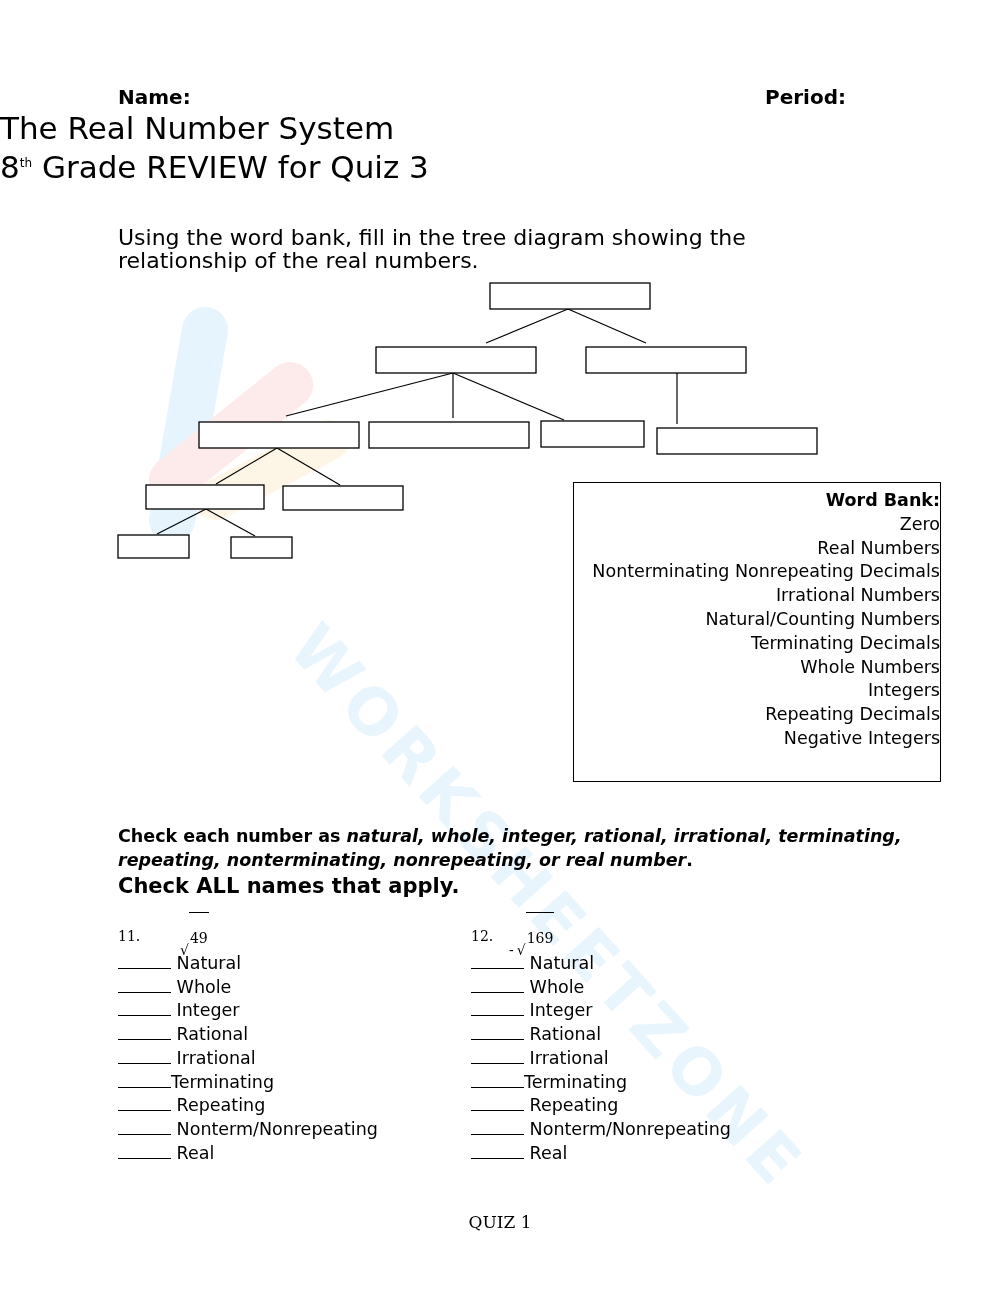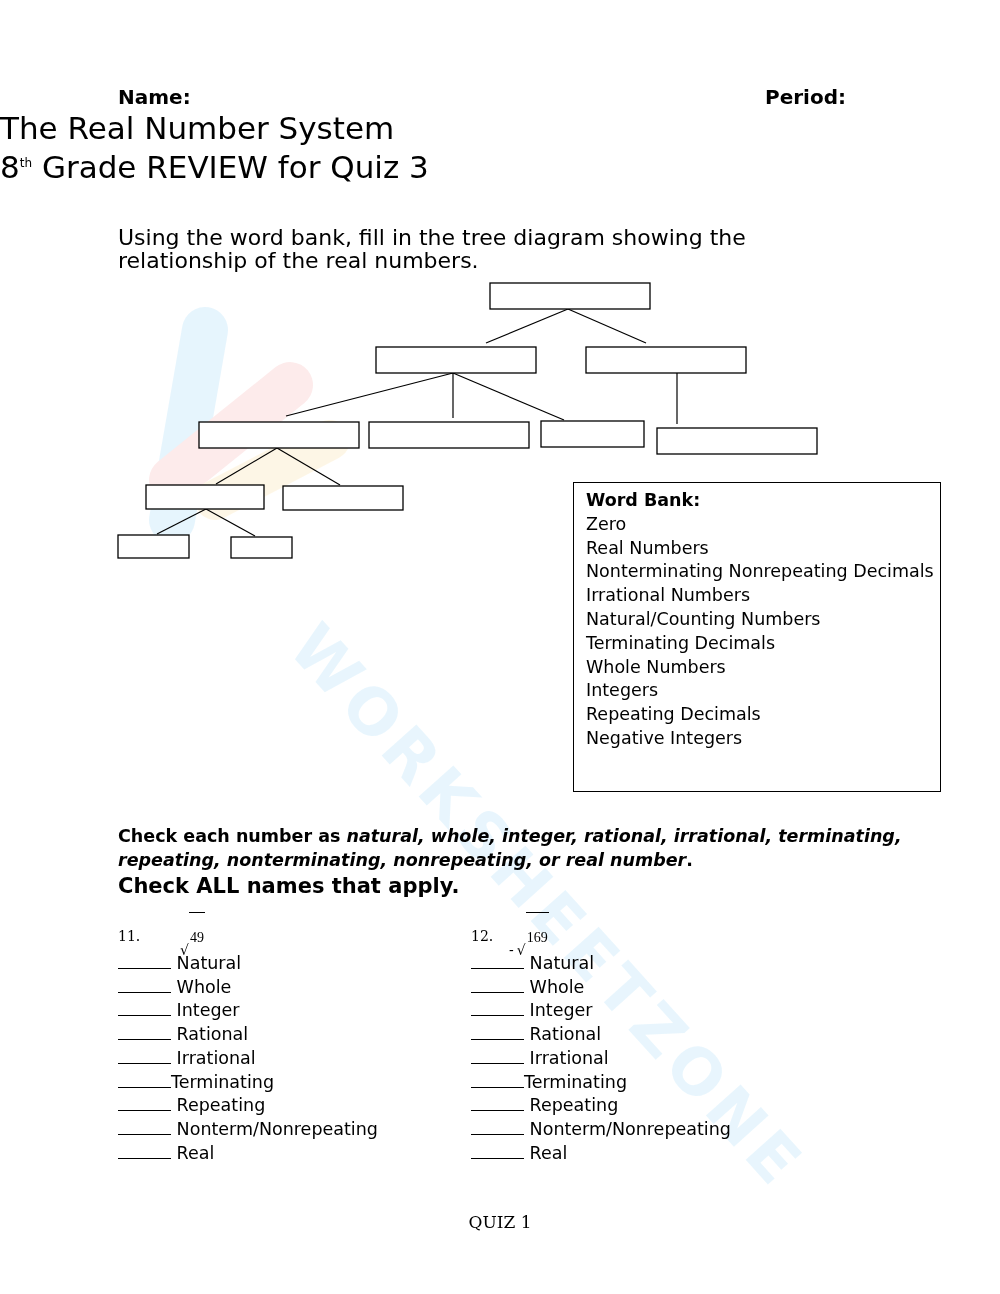--- a/index.html
+++ b/index.html
@@ -5,30 +5,30 @@
   html, body { margin: 0; padding: 0; background: #ffffff; }
   body { width: 1000px; height: 1294px; position: relative; overflow: hidden;
          font-family: "DejaVu Sans", sans-serif; color: #000; }
   .abs { position: absolute; }
   .hdr { font-size: 20px; top: 85px; font-weight: bold; }
   .title { left: 0; width: 1000px; font-size: 31px; line-height: 40px; }
   .title sup { font-size: 12px; vertical-align: top; position: relative; top: -4px; }
   .instr { left: 118px; top: 226px; width: 720px; font-size: 22px; line-height: 23px; }
   svg.tree { left: 0; top: 0; }
   .wordbank { left: 573px; top: 482px; width: 354px; height: 290px; border: 1.5px solid #000;
-              padding: 6px 0 12px 12px; font-size: 17.5px; line-height: 23.8px; box-sizing: content-box; }
+              padding: 6px 0 2px 12px; font-size: 17.5px; line-height: 23.8px; box-sizing: content-box; text-align: right; }
   .wordbank .wb-title { font-weight: bold; }
   .check { left: 118px; top: 824px; width: 800px; font-size: 17.5px; line-height: 24px; font-weight: bold; }
   .check em { font-style: italic; }
   .check .big { font-size: 21px; line-height: 28px; display: block; }
   .q { font-size: 17.5px; line-height: 23.7px; }
   .q .qhead { font-family: "DejaVu Serif", serif; font-size: 14px; height: 30px; display: flex; align-items: center; }
   .q .qnum { display: inline-block; }
   .q .expr { font-family: "DejaVu Serif", serif; display: inline-flex; align-items: flex-end; }
-  .rad { border-top: 1.2px solid #000; padding: 16px 1px; line-height: 18px; font-family: Liberation Serif, serif; }
+  .rad { border-top: 1.2px solid #000; padding: 16px 1px; line-height: 18px; }
   .q .item { white-space: pre; }
   .blank { display: inline-block; width: 53px; border-bottom: 1.2px solid #000; height: 16px; vertical-align: baseline; }
   .footer { left: 0; width: 1000px; top: 1212px; text-align: center; font-family: "DejaVu Serif", serif; font-size: 17px; }
   .wm { pointer-events: none; }
   .wm-text { left: 330px; top: 610px; font-size: 64px; font-weight: bold; letter-spacing: 6px;
              color: #4ab5f0; opacity: 0.12; transform: rotate(48deg); transform-origin: left top; white-space: nowrap; }
 </style>
 </head>
 <body>
 

